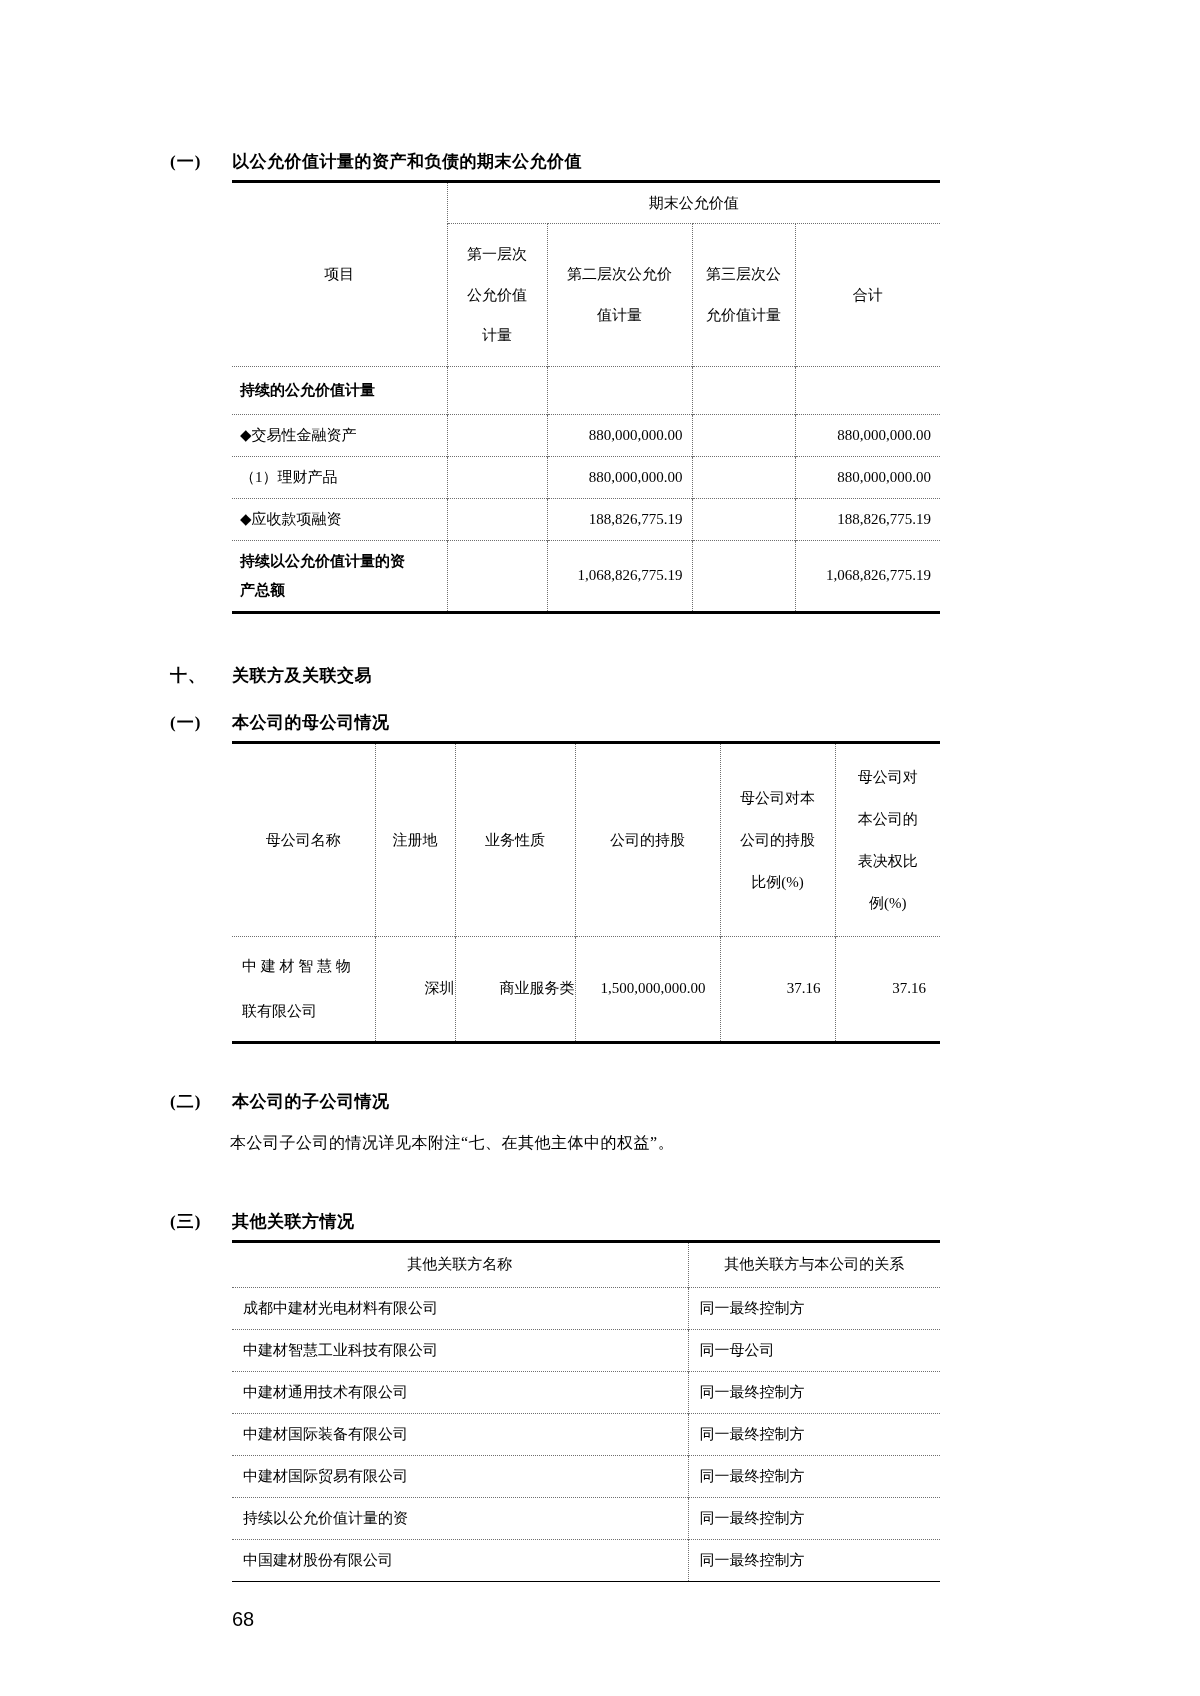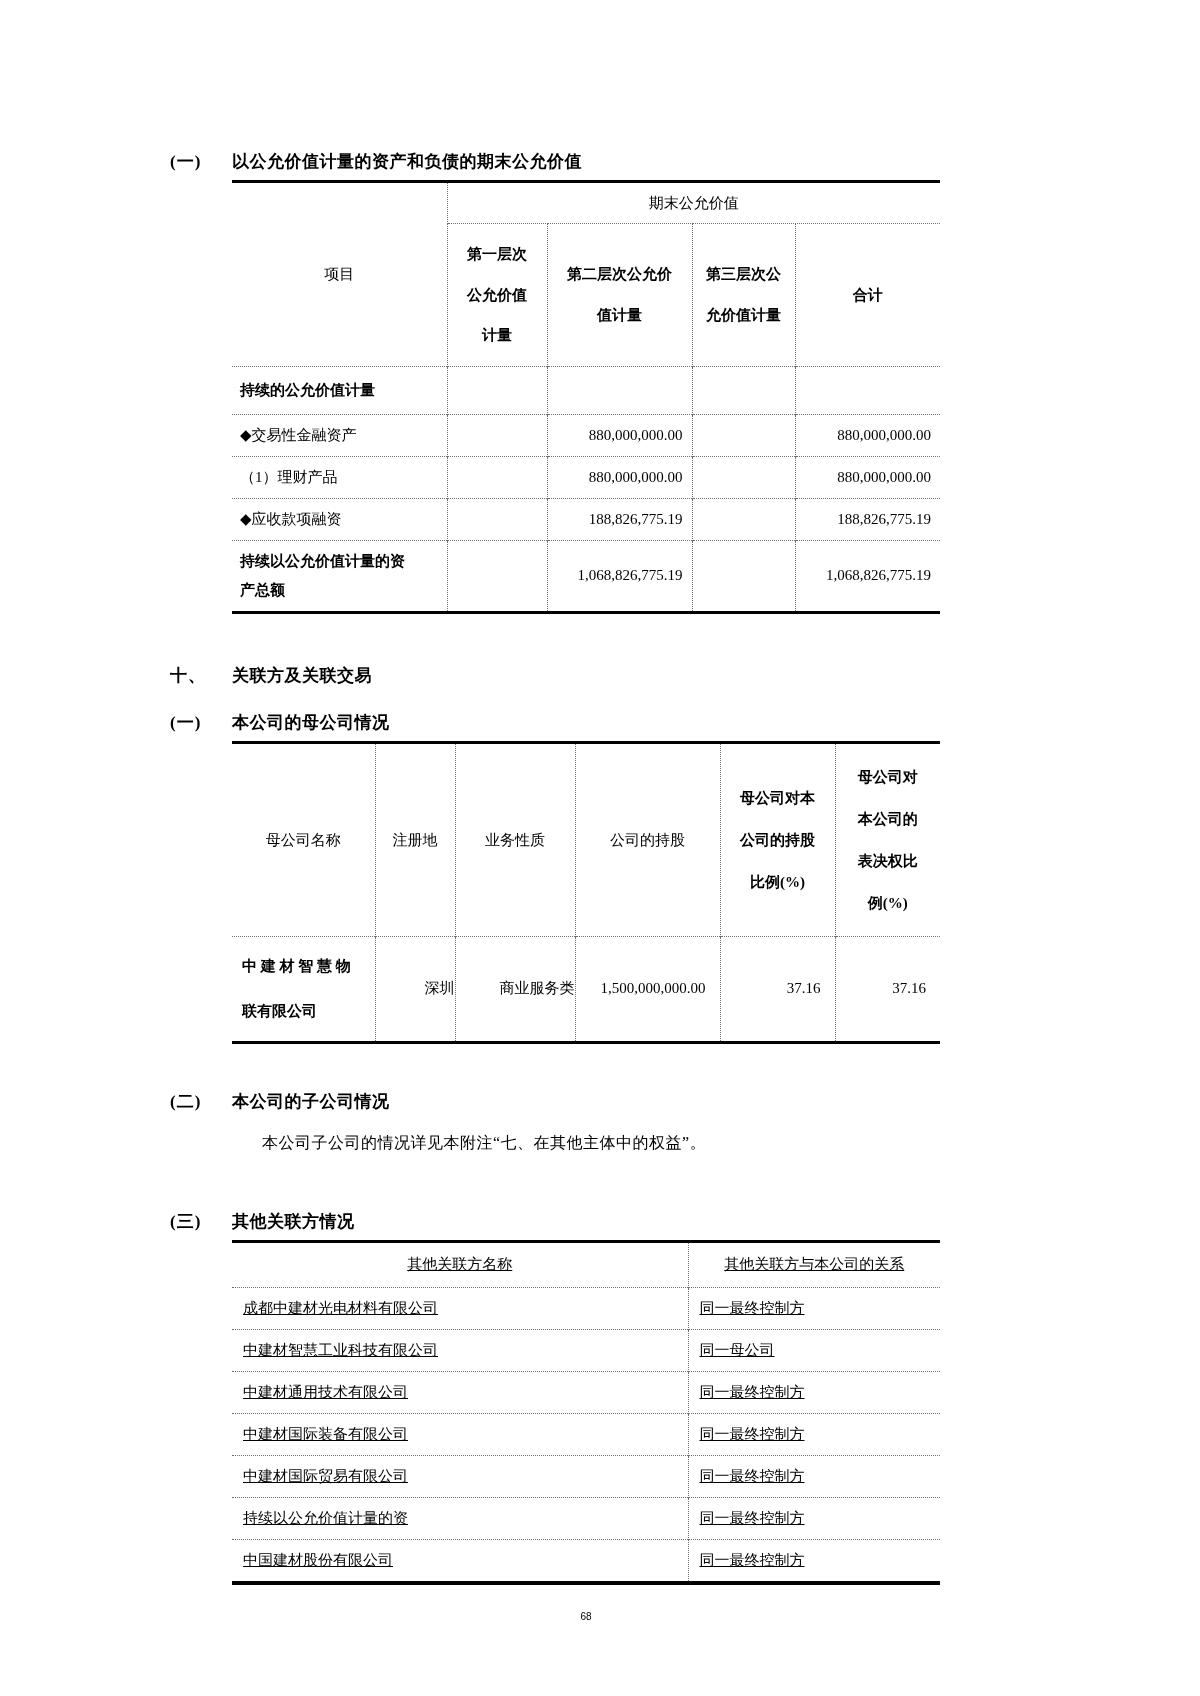--- a/index.html
+++ b/index.html
@@ -13,25 +13,25 @@
   .page { padding:150px 0 0 170px; width:1030px; }
 
   
   .sec-heading { display:flex; align-items:baseline; font-weight:bold; font-size:17px; }
   .sec-heading .marker { width:62px; flex:none; letter-spacing:1px; }
   .sec-heading .title { letter-spacing:0.5px; }
 
   
   table { border-collapse:collapse; table-layout:fixed; width:708px; margin-left:62px; font-size:15px; }
   td, th { padding:0; font-weight:normal; vertical-align:middle; overflow:hidden; }
-  .pre { white-space:pre-line;font-weight:bold; }
+  .pre { white-space:pre-line; }
 
   .t-top    { border-top:3px solid #000; }
   .t-botfat { border-bottom:3px solid #000; }
-  .t-botthin{ border-bottom:4px solid #000000;text-decoration:underline; }
+  .t-botthin{ border-bottom:1px solid #000000; }
   .vline    { border-right:1px dotted #6f6f6f; }
   .hline    { border-bottom:1px dotted #6f6f6f; }
 
   
   #fv-table .group-h { text-align:center; height:40px; }
   #fv-table .sub-h   { text-align:center; line-height:2.7; padding:10px 2px; }
   #fv-table .item-h  { text-align:center; }
   #fv-table td.lbl   { text-align:left; padding-left:8px; line-height:1.9; }
   #fv-table td.num   { text-align:right; padding-right:9px; }
   #fv-table .r-std   { height:42px; }
@@ -44,23 +44,23 @@
   #pc-table th { text-align:center; line-height:2.8; padding:12px 3px; }
   #pc-table td { height:104px; }
   #pc-table td.name { text-align:left; padding-left:10px; line-height:3.0; }
   #pc-table td.ctr  { text-align:right; }
   #pc-table td.num  { text-align:right; padding-right:14px; }
 
   
   #or-table th { text-align:center; height:44px; }
   #or-table td { height:41px; text-align:left; padding-left:11px; }
 
-  .paragraph { margin-left:92px; font-size:16px; letter-spacing:0.5px; }
-
-  .page-number { width:708px; margin-left:62px; text-align:center; font-size:10px; font-family:"Liberation Sans","DejaVu Sans",sans-serif; }
+  .paragraph { margin-left:60px; font-size:16px; letter-spacing:0.5px; }
+
+  .page-number { width:708px; margin-left:62px; font-size:20px; font-family:"Liberation Sans","DejaVu Sans",sans-serif; }
 
   
   .mt-h1     { margin-top:0; }
   .gap-table1{ margin-top:7px; }
   .gap-s10   { margin-top:50px; }
   .gap-s10-1 { margin-top:24px; }
   .gap-ptable{ margin-top:7px; }
   .gap-s10-2 { margin-top:46px; }
   .gap-para  { margin-top:20px; }
   .gap-s10-3 { margin-top:56px; }

